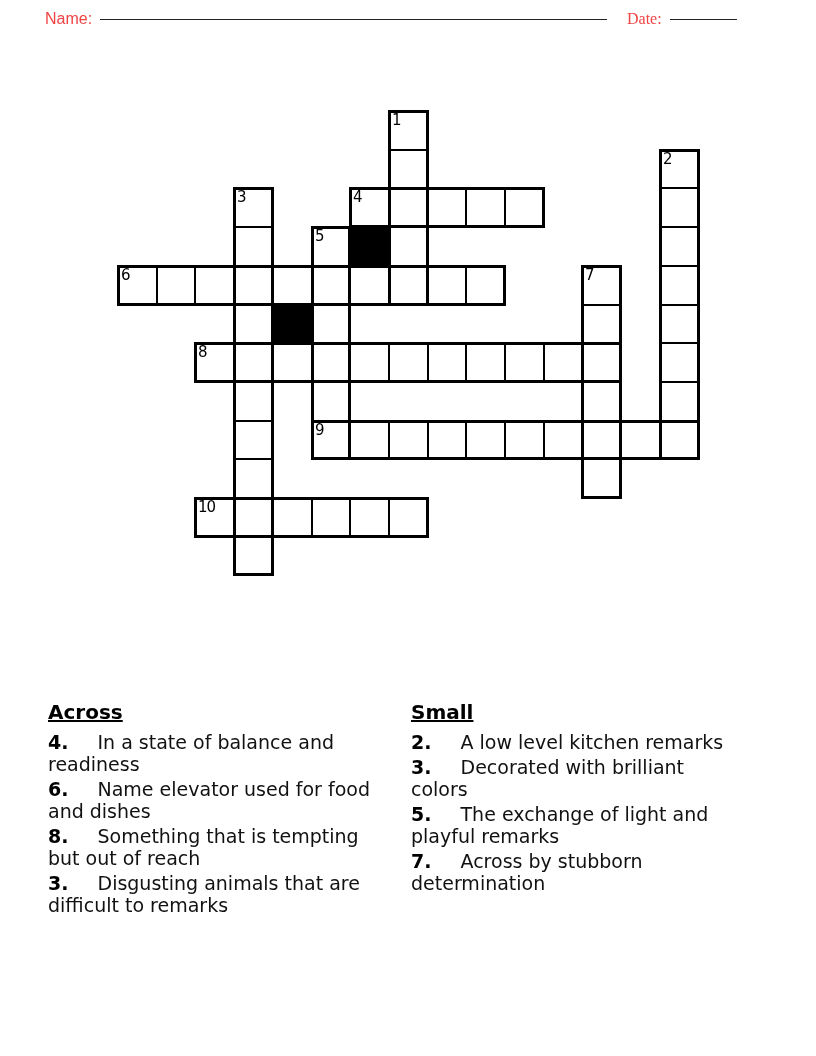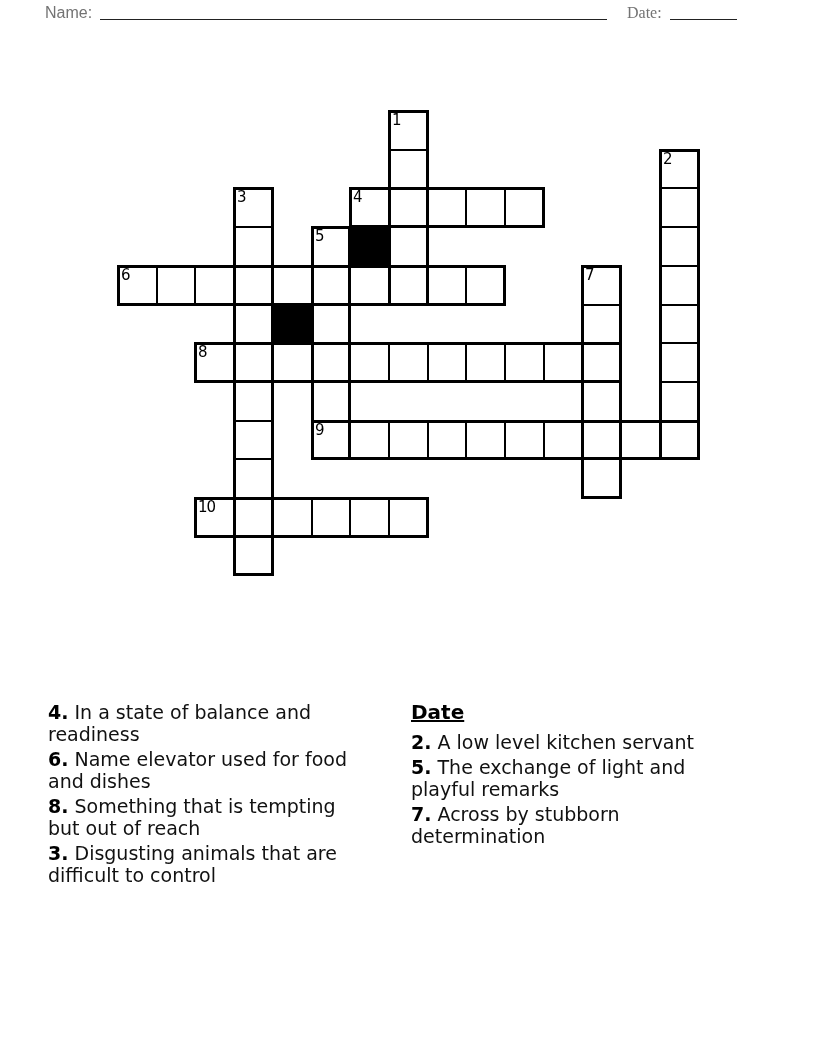--- a/index.html
+++ b/index.html
@@ -1,21 +1,21 @@
 <!DOCTYPE html>
 <html><head>
 <meta charset="utf-8">
 <style>
   html,body { margin:0; padding:0; background:#fff; }
   body { width:816px; height:1056px; font-family:"DejaVu Sans",sans-serif; color:#111; }
   .page { position:relative; width:816px; height:1056px; overflow:hidden; background:#ffffff; }
 
   
-  .hdr-label { position:absolute; top:4px; font-family:"Liberation Sans",sans-serif;
-               font-size:16px; color:#737373; }
+  .hdr-label { position:absolute; top:10px; font-family:"Liberation Sans",sans-serif;
+               font-size:16px; color:#ef4444; }
   #name-label { left:45px; }
   #date-label { left:627px;font-family:Liberation Serif, serif; }
   .writing-line { position:absolute; top:19px; height:0; border-bottom:1.6px solid #222; }
   #name-line { left:100px; width:507px; }
   #date-line { left:670px; width:67px; }
 
   
   .title { position:absolute; top:39px; left:0; right:0; text-align:center;
            font-size:43px; line-height:1.1; letter-spacing:-0.5px; color:#000; }
 
@@ -29,21 +29,21 @@
                   pointer-events:none; background:transparent; }
 
   
   .clue-col { position:absolute; top:701px; font-size:19px; line-height:22px; color:#111; }
   #across-col { left:48px; width:362px; }
   #down-col { left:411px; width:396px; }
   .clue-heading { font-weight:bold; text-decoration:underline; font-size:20px;
                   line-height:23px; margin-bottom:7px; color:#000; }
   .clue { margin-bottom:3px; }
   .clue b { font-weight:bold; color:#000; }
-  .clue .ctext { white-space:pre-line; }
+  .clue .ctext { white-space:pre-line;margin-left:23px; }
 </style>
 </head>
 <body>
 
 <div class="page">
 
   <span class="hdr-label" id="name-label">Name:</span>
   <div class="writing-line" id="name-line"></div>
 
   <span class="hdr-label" id="date-label">Date:</span>
@@ -145,36 +145,39 @@
       <div class="word-outline" style="left: 349px; top: 187px; width: 196px; height: 41px; border-color: rgb(0, 0, 0);"></div>
       <div class="word-outline" style="left: 311px; top: 226px; width: 40px; height: 234px; border-color: rgb(0, 0, 0);"></div>
       <div class="word-outline" style="left: 117px; top: 265px; width: 389px; height: 41px; border-color: rgb(0, 0, 0);"></div>
       <div class="word-outline" style="left: 581px; top: 265px; width: 41px; height: 234px; border-color: rgb(0, 0, 0);"></div>
       <div class="word-outline" style="left: 194px; top: 342px; width: 428px; height: 41px; border-color: rgb(0, 0, 0);"></div>
       <div class="word-outline" style="left: 311px; top: 420px; width: 389px; height: 40px; border-color: rgb(0, 0, 0);"></div>
       <div class="word-outline" style="left: 194px; top: 497px; width: 235px; height: 41px; border-color: rgb(0, 0, 0);"></div>
     </div>
 
   <div class="clue-col" id="across-col">
+    <div class="clue-heading">Across</div>
     <div id="across-list">
         <div class="clue"><b>4.</b> <span class="ctext">In a state of balance and
 readiness</span></div>
         <div class="clue"><b>6.</b> <span class="ctext">Name elevator used for food
 and dishes</span></div>
         <div class="clue"><b>8.</b> <span class="ctext">Something that is tempting
 but out of reach</span></div>
         <div class="clue"><b>3.</b> <span class="ctext">Disgusting animals that are
-difficult to control</span></div>
+difficult to remarks</span></div>
       </div>
   </div>
 
   <div class="clue-col" id="down-col">
-    <div class="clue-heading">Date</div>
+    <div class="clue-heading">Small</div>
     <div id="down-list">
-        <div class="clue"><b>2.</b> <span class="ctext">A low level kitchen servant</span></div>
+        <div class="clue"><b>2.</b> <span class="ctext">A low level kitchen remarks</span></div>
+        <div class="clue"><b>3.</b> <span class="ctext">Decorated with brilliant
+colors</span></div>
         <div class="clue"><b>5.</b> <span class="ctext">The exchange of light and
 playful remarks</span></div>
         <div class="clue"><b>7.</b> <span class="ctext">Across by stubborn
 determination</span></div>
       </div>
   </div>
 
 </div>
 
 </body></html>

